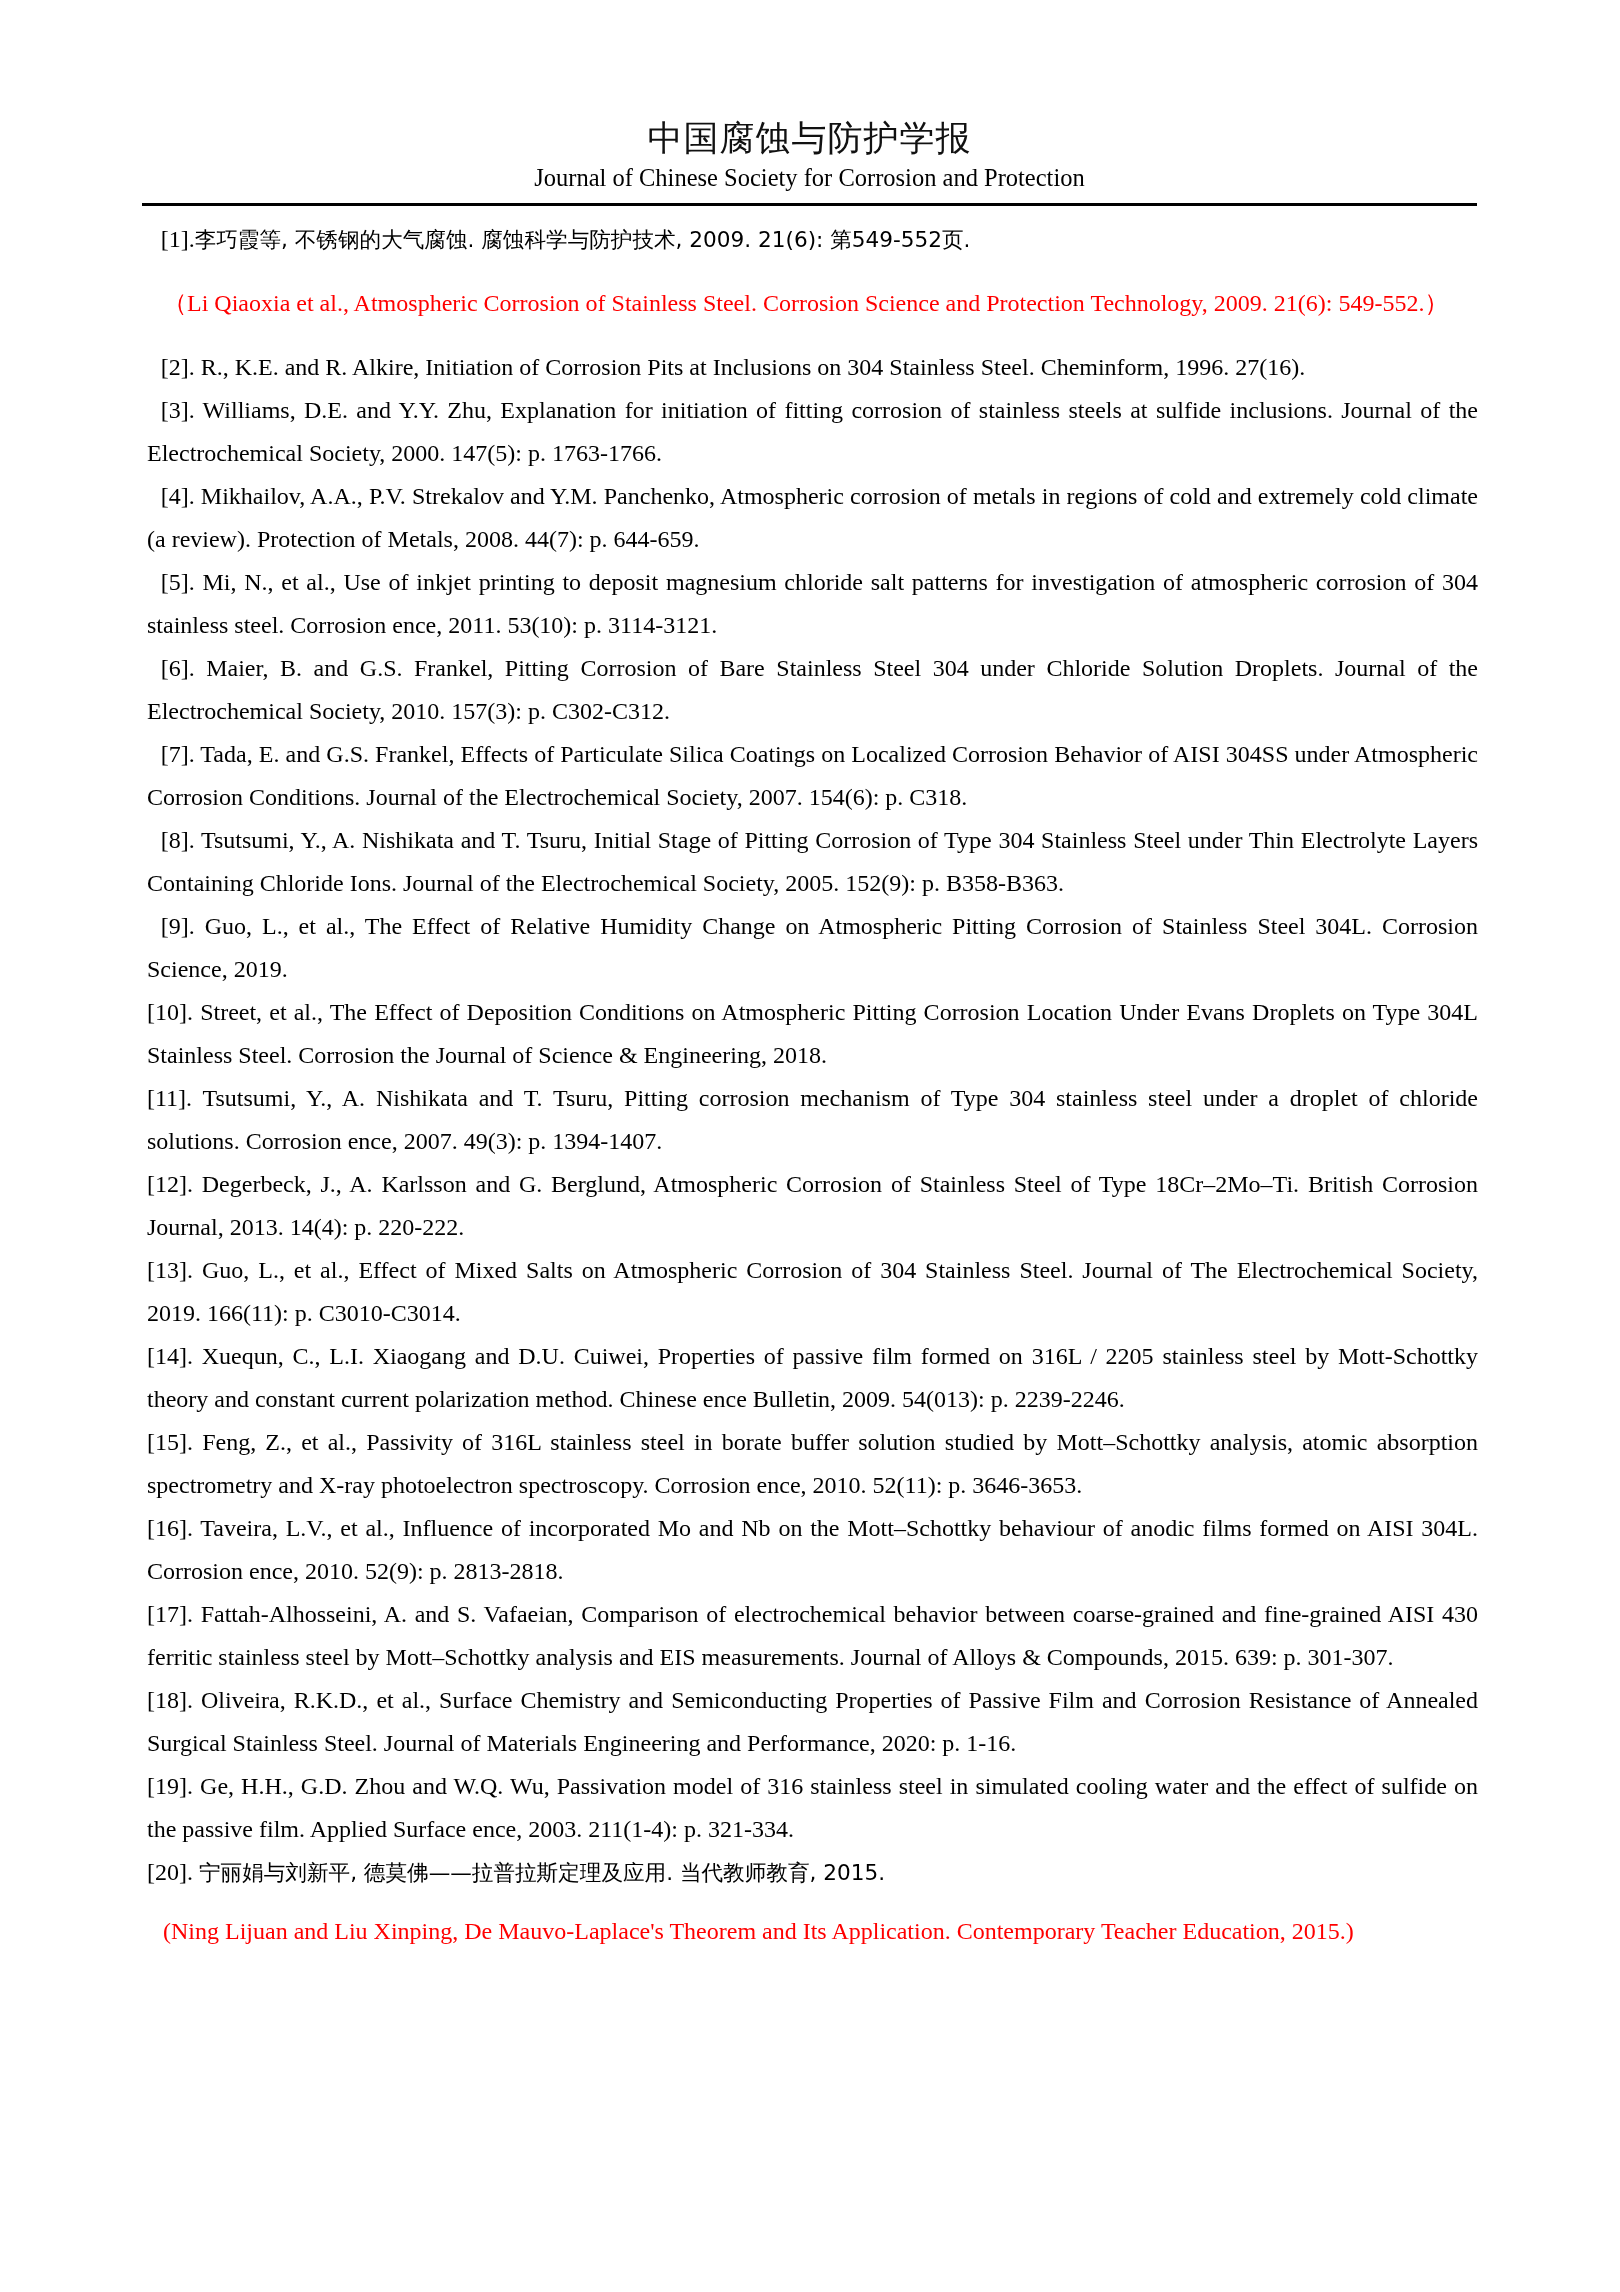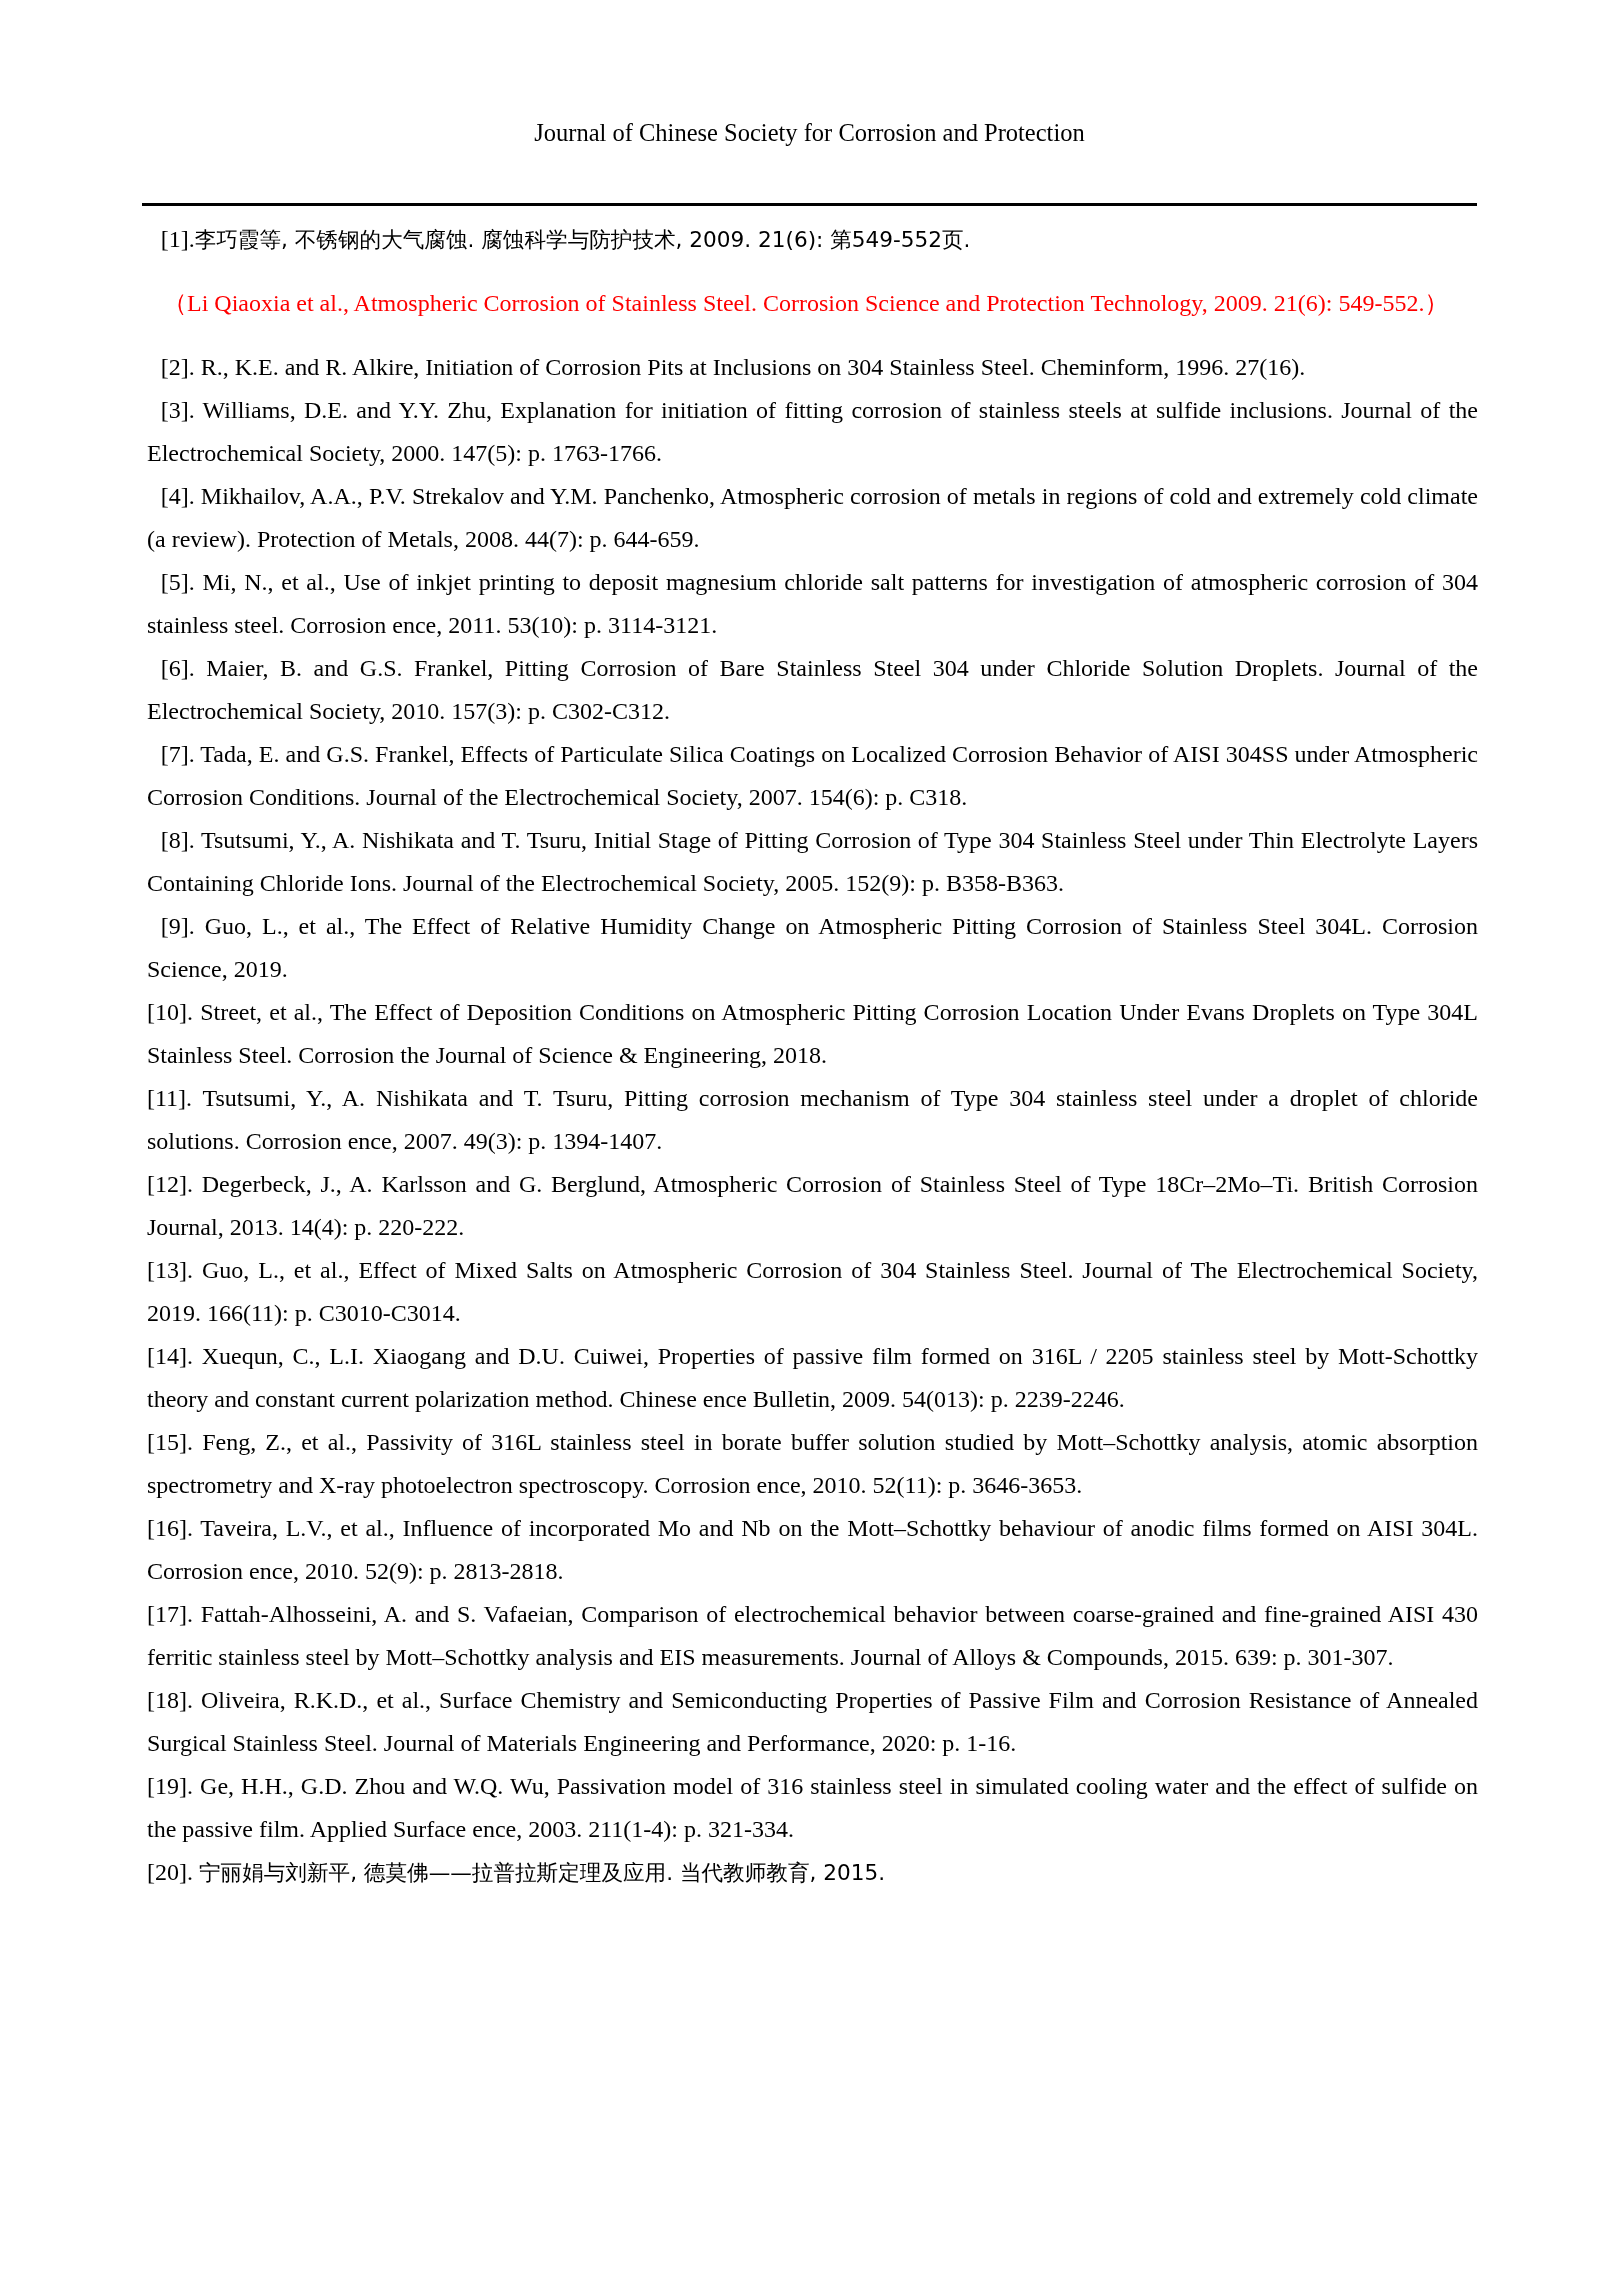--- a/index.html
+++ b/index.html
@@ -74,20 +74,21 @@
       margin-bottom: 0px;
     }
     .translation.last {
       line-height: 43px;
     }
   </style>
 </head>
 <body>
 
 <div class="header">
+  <div class="header-cn">中国腐蚀与防护学报</div>
   <div class="header-en">Journal of Chinese Society for Corrosion and Protection</div>
 </div>
 <div class="header-rule"></div>
 
 <div class="refs">
   <p class="ref indent"><span>[1].</span><span class="cn">李巧霞等, 不锈钢的大气腐蚀. 腐蚀科学与防护技术, 2009. 21(6): 第549-552页.</span></p>
   <p class="translation first" style="color: rgb(255, 0, 0);">（Li Qiaoxia et al., Atmospheric Corrosion of Stainless Steel. Corrosion Science and Protection Technology, 2009. 21(6): 549-552.）</p>
   <p class="ref indent"><span>[2].</span> <span>R., K.E. and R. Alkire, Initiation of Corrosion Pits at Inclusions on 304 Stainless Steel. Cheminform, 1996. 27(16).</span></p>
   <p class="ref indent"><span>[3].</span> <span>Williams, D.E. and Y.Y. Zhu, Explanation for initiation of fitting corrosion of stainless steels at sulfide inclusions. Journal of the Electrochemical Society, 2000. 147(5): p. 1763-1766.</span></p>
   <p class="ref indent"><span>[4].</span> <span>Mikhailov, A.A., P.V. Strekalov and Y.M. Panchenko, Atmospheric corrosion of metals in regions of cold and extremely cold climate (a review). Protection of Metals, 2008. 44(7): p. 644-659.</span></p>
@@ -100,14 +101,15 @@
   <p class="ref"><span>[11].</span> <span>Tsutsumi, Y., A. Nishikata and T. Tsuru, Pitting corrosion mechanism of Type 304 stainless steel under a droplet of chloride solutions. Corrosion ence, 2007. 49(3): p. 1394-1407.</span></p>
   <p class="ref"><span>[12].</span> <span>Degerbeck, J., A. Karlsson and G. Berglund, Atmospheric Corrosion of Stainless Steel of Type 18Cr–2Mo–Ti. British Corrosion Journal, 2013. 14(4): p. 220-222.</span></p>
   <p class="ref"><span>[13].</span> <span>Guo, L., et al., Effect of Mixed Salts on Atmospheric Corrosion of 304 Stainless Steel. Journal of The Electrochemical Society, 2019. 166(11): p. C3010-C3014.</span></p>
   <p class="ref"><span>[14].</span> <span>Xuequn, C., L.I. Xiaogang and D.U. Cuiwei, Properties of passive film formed on 316L / 2205 stainless steel by Mott-Schottky theory and constant current polarization method. Chinese ence Bulletin, 2009. 54(013): p. 2239-2246.</span></p>
   <p class="ref"><span>[15].</span> <span>Feng, Z., et al., Passivity of 316L stainless steel in borate buffer solution studied by Mott–Schottky analysis, atomic absorption spectrometry and X-ray photoelectron spectroscopy. Corrosion ence, 2010. 52(11): p. 3646-3653.</span></p>
   <p class="ref"><span>[16].</span> <span>Taveira, L.V., et al., Influence of incorporated Mo and Nb on the Mott–Schottky behaviour of anodic films formed on AISI 304L. Corrosion ence, 2010. 52(9): p. 2813-2818.</span></p>
   <p class="ref"><span>[17].</span> <span>Fattah-Alhosseini, A. and S. Vafaeian, Comparison of electrochemical behavior between coarse-grained and fine-grained AISI 430 ferritic stainless steel by Mott–Schottky analysis and EIS measurements. Journal of Alloys &amp; Compounds, 2015. 639: p. 301-307.</span></p>
   <p class="ref"><span>[18].</span> <span>Oliveira, R.K.D., et al., Surface Chemistry and Semiconducting Properties of Passive Film and Corrosion Resistance of Annealed Surgical Stainless Steel. Journal of Materials Engineering and Performance, 2020: p. 1-16.</span></p>
   <p class="ref"><span>[19].</span> <span>Ge, H.H., G.D. Zhou and W.Q. Wu, Passivation model of 316 stainless steel in simulated cooling water and the effect of sulfide on the passive film. Applied Surface ence, 2003. 211(1-4): p. 321-334.</span></p>
   <p class="ref"><span>[20].</span> <span class="cn">宁丽娟与刘新平, 德莫佛——拉普拉斯定理及应用. 当代教师教育, 2015.</span></p>
+  <p class="translation last" style="color: rgb(255, 0, 0);">(Ning Lijuan and Liu Xinping, De Mauvo-Laplace's Theorem and Its Application. Contemporary Teacher Education, 2015.)</p>
 </div>
 
 
 </body></html>

